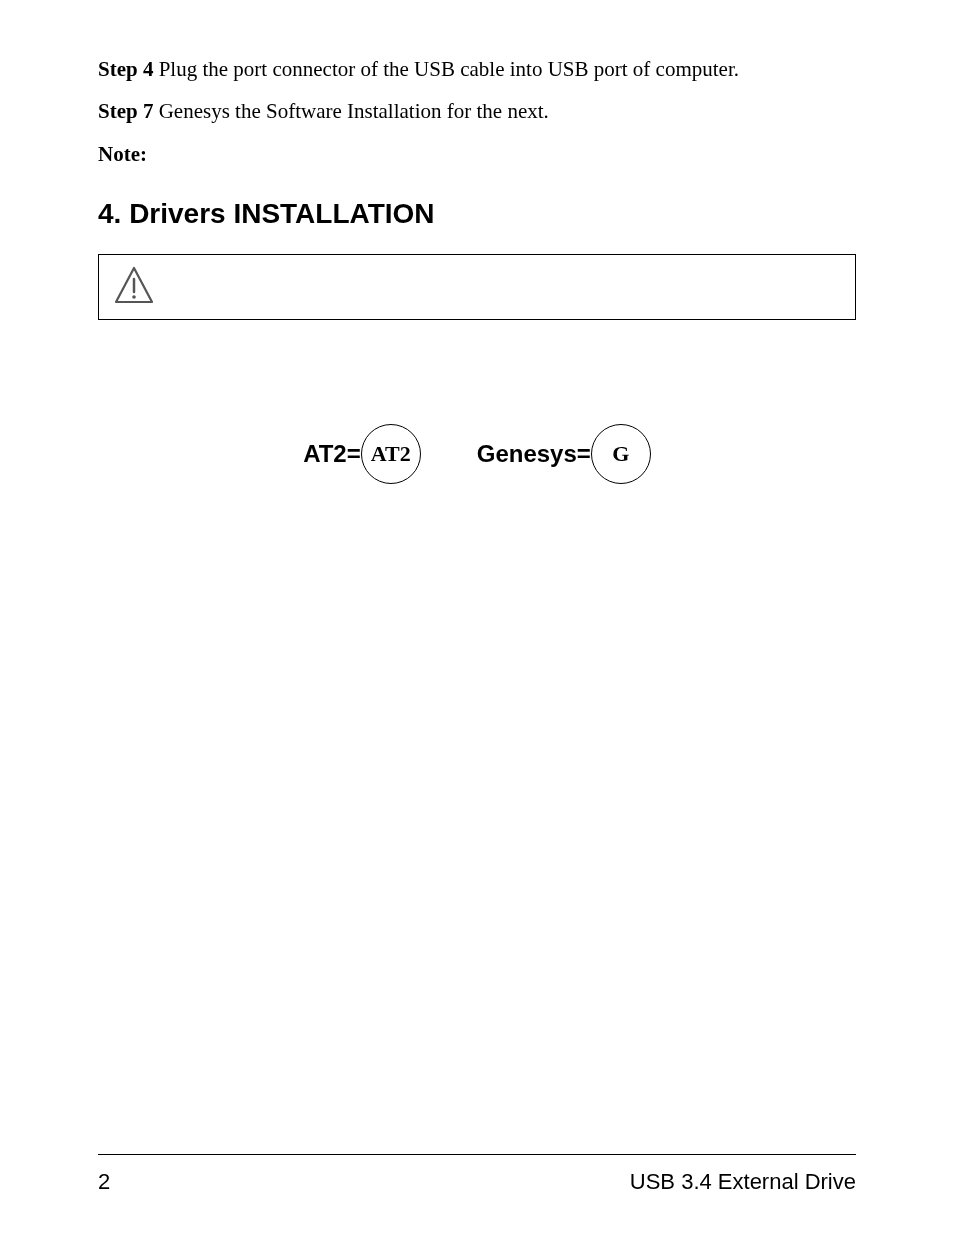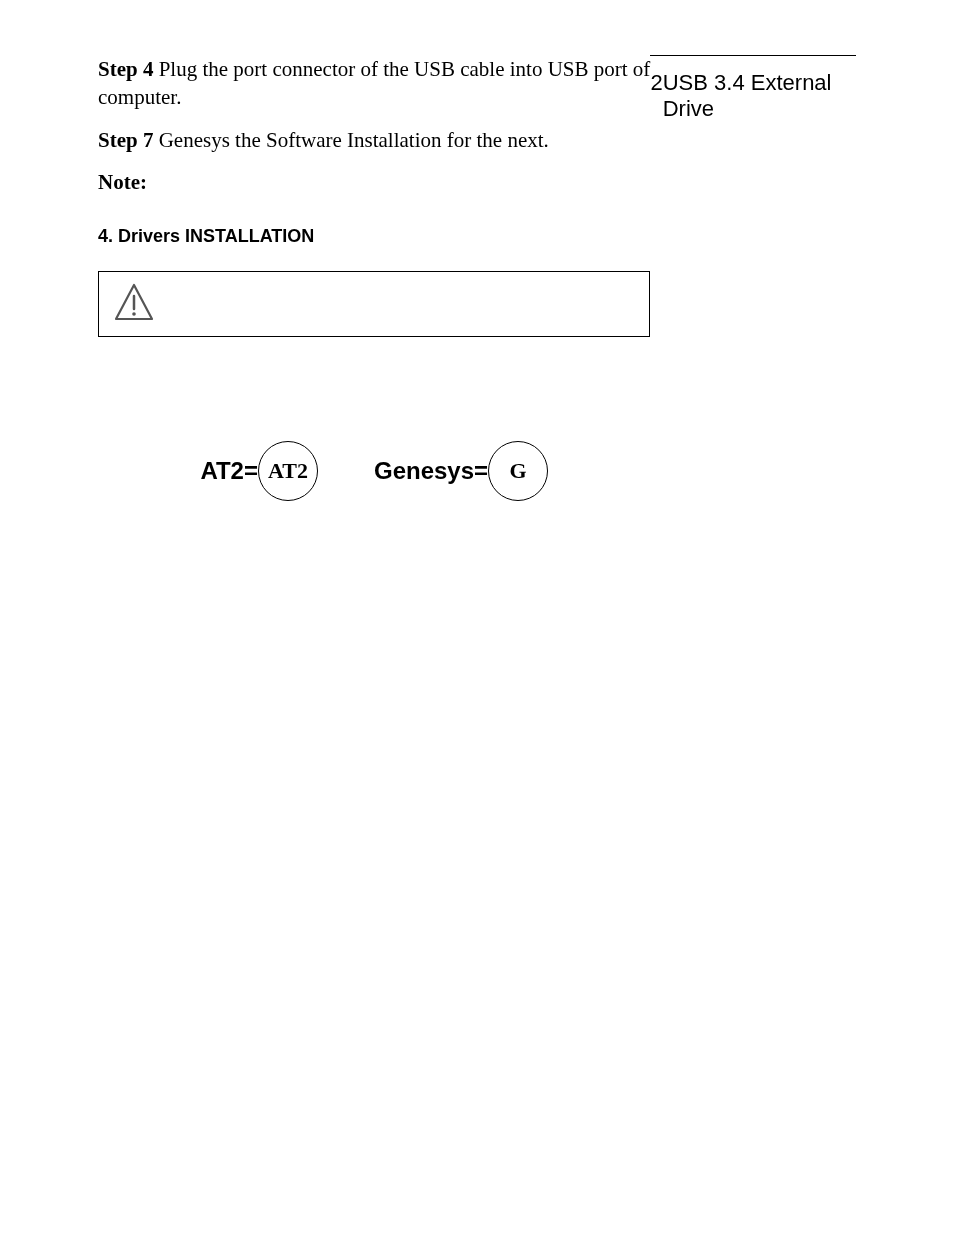--- a/index.html
+++ b/index.html
@@ -8,35 +8,36 @@
     background: #fff;
     color: #000;
     font-family: "Times New Roman", Times, serif;
   }
   .page {
     width: 954px;
     height: 1235px;
     box-sizing: border-box;
     padding: 55px 98px 40px 98px;
     display: flex;
+    flex-direction: column;
     position: relative;
   }
   .content {
     flex: 1 1 auto;
   }
   .para {
     font-size: 21px;
     line-height: 1.35;
     margin: 0 0 14px 0;
   }
   .bold { font-weight: bold; }
   .heading {
     font-family: Arial, Helvetica, sans-serif;
     font-weight: bold;
-    font-size: 18px;
+    font-size: 28px;
     margin: 30px 0 24px 0;
   }
   .callout {
     border: 1.5px solid #000;
     padding: 10px 14px 10px 14px;
     display: flex;
     align-items: center;
     gap: 14px;
     margin-bottom: 10px;
   }

